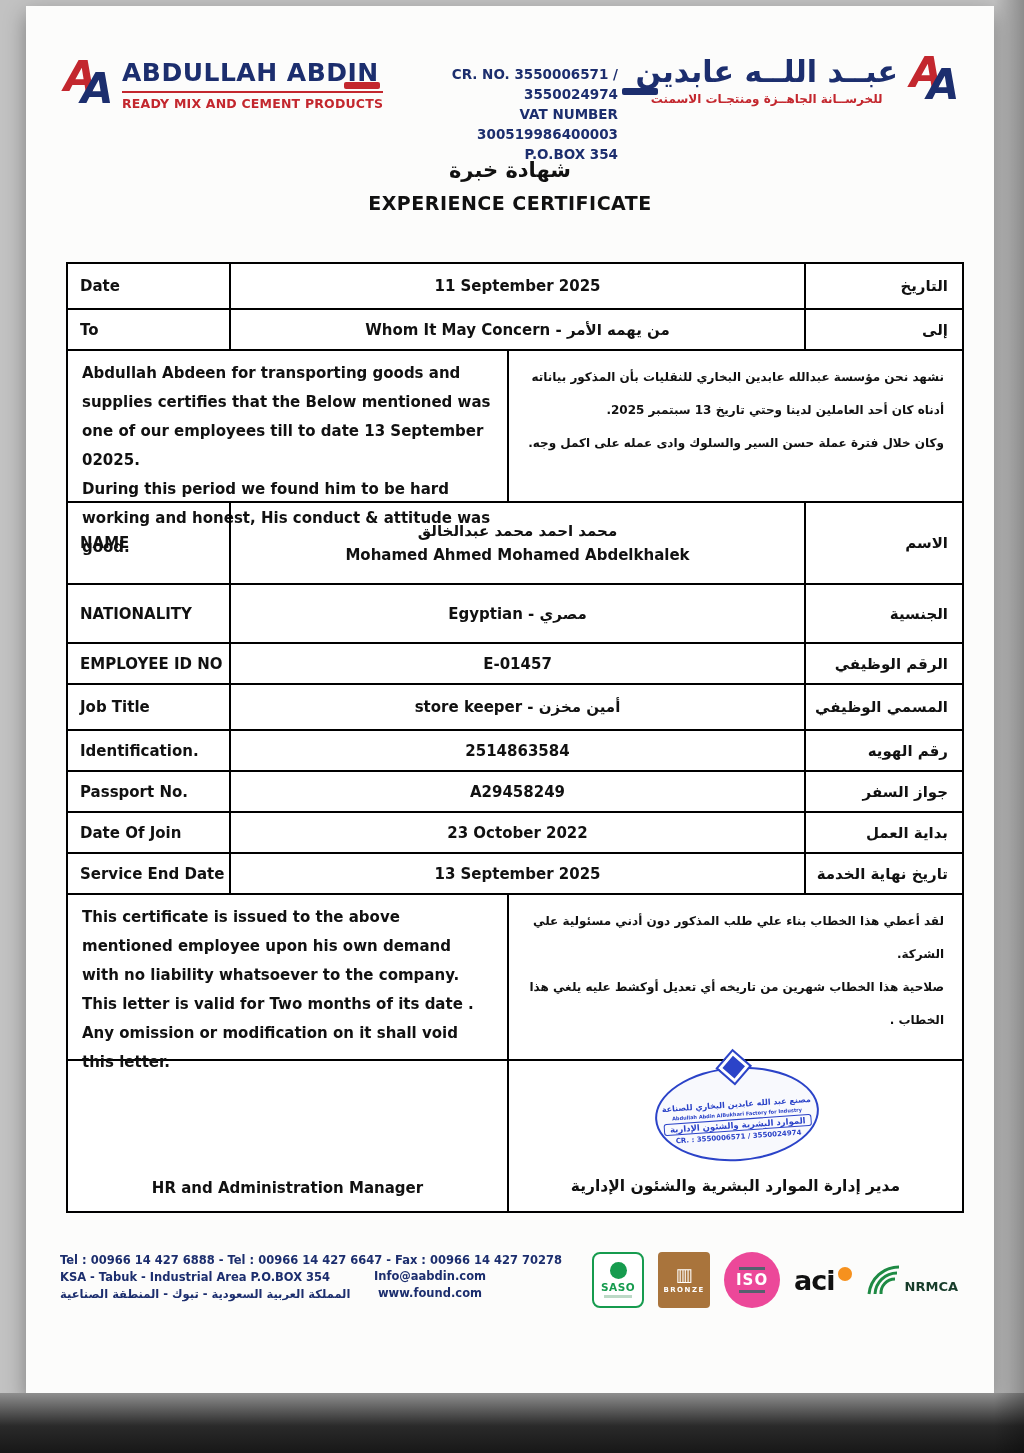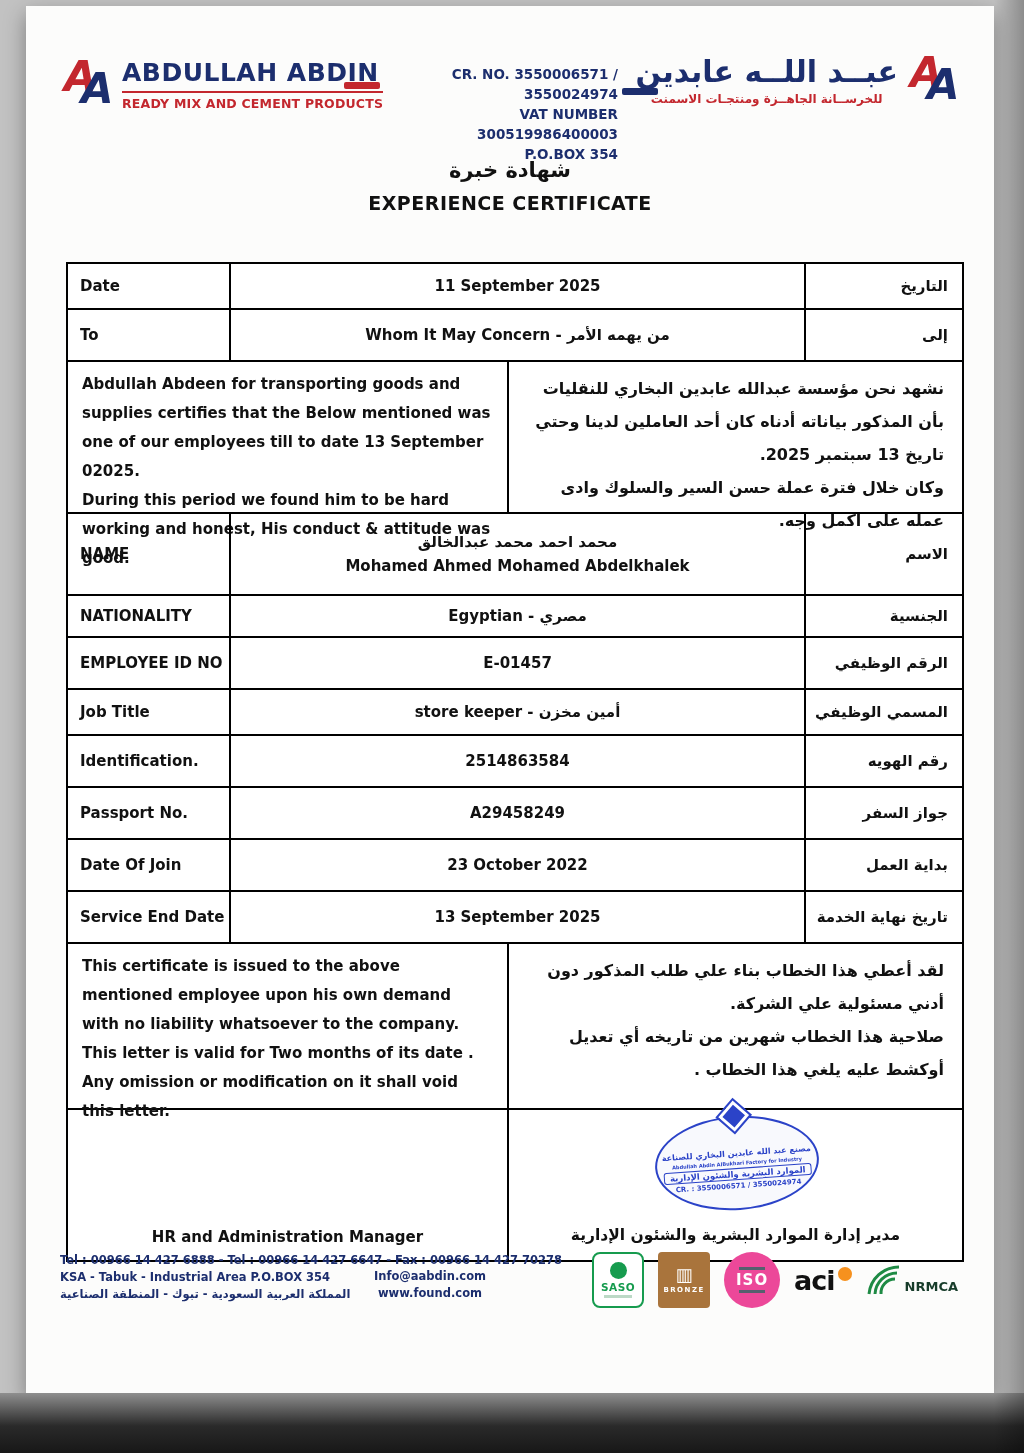--- a/index.html
+++ b/index.html
@@ -46,31 +46,31 @@
 
   
   .titles { position:absolute; top:152px; left:0; width:100%; text-align:center; color:#111; }
   .title-ar { font-size:21px; font-weight:bold; direction:rtl; }
   .title-en { font-size:19px; font-weight:bold; margin-top:10px; letter-spacing:0.5px; }
 
   
   .cert-table { position:absolute; left:40px; top:256px; width:898px; border:2px solid #000; background:#fff; color:#111; }
   .trow { display:flex; border-bottom:2px solid #000; }
   .trow:last-child { border-bottom:none; }
-  .h46{height:46px} .h47{height:52px} .h43{height:42px} .h82{height:82px}
+  .h46{height:46px} .h47{height:41px} .h43{height:59px} .h82{height:82px}
   .h152{height:152px} .h166{height:166px} .h150{height:150px}
   .c-label { width:161px; display:flex; align-items:center; padding-left:12px; font-weight:bold; font-size:15px; }
   .c-value { width:577px; border-left:2px solid #000; border-right:2px solid #000;
              display:flex; flex-direction:column; align-items:center; justify-content:center;
              font-weight:bold; font-size:15px; text-align:center; line-height:1.6; }
   .c-ar { flex:1; display:flex; align-items:center; justify-content:flex-start; padding-right:14px;
           font-weight:bold; font-size:15px; direction:rtl; }
   .c-en { width:441px; border-right:2px solid #000; padding:8px 14px; font-weight:bold; font-size:15px; line-height:29px; }
   .c-en .p2 { margin-top:0; }
-  .c-arp { flex:1; direction:rtl; text-align:right; padding:10px 18px; font-weight:bold; font-size:16px; line-height:33px; }
+  .c-arp { flex:1; direction:rtl; text-align:right; padding:10px 18px; font-weight:bold; font-size:12px; line-height:33px; }
   .sig-left { width:441px; border-right:2px solid #000; position:relative; }
   .sig-right { flex:1; position:relative; }
   .sig-en { position:absolute; bottom:14px; width:100%; text-align:center; font-weight:bold; font-size:15px; }
   .sig-ar { position:absolute; bottom:16px; width:100%; text-align:center; direction:rtl; font-weight:bold; font-size:15.5px; }
 
   
   .stamp { position:absolute; left:146px; top:6px; width:164px; height:94px; transform:rotate(-4deg); }
   .stamp-oval {
     width:100%; height:100%; border:2px solid #2b43c8; border-radius:50%;
     display:flex; flex-direction:column; align-items:center; justify-content:center;

